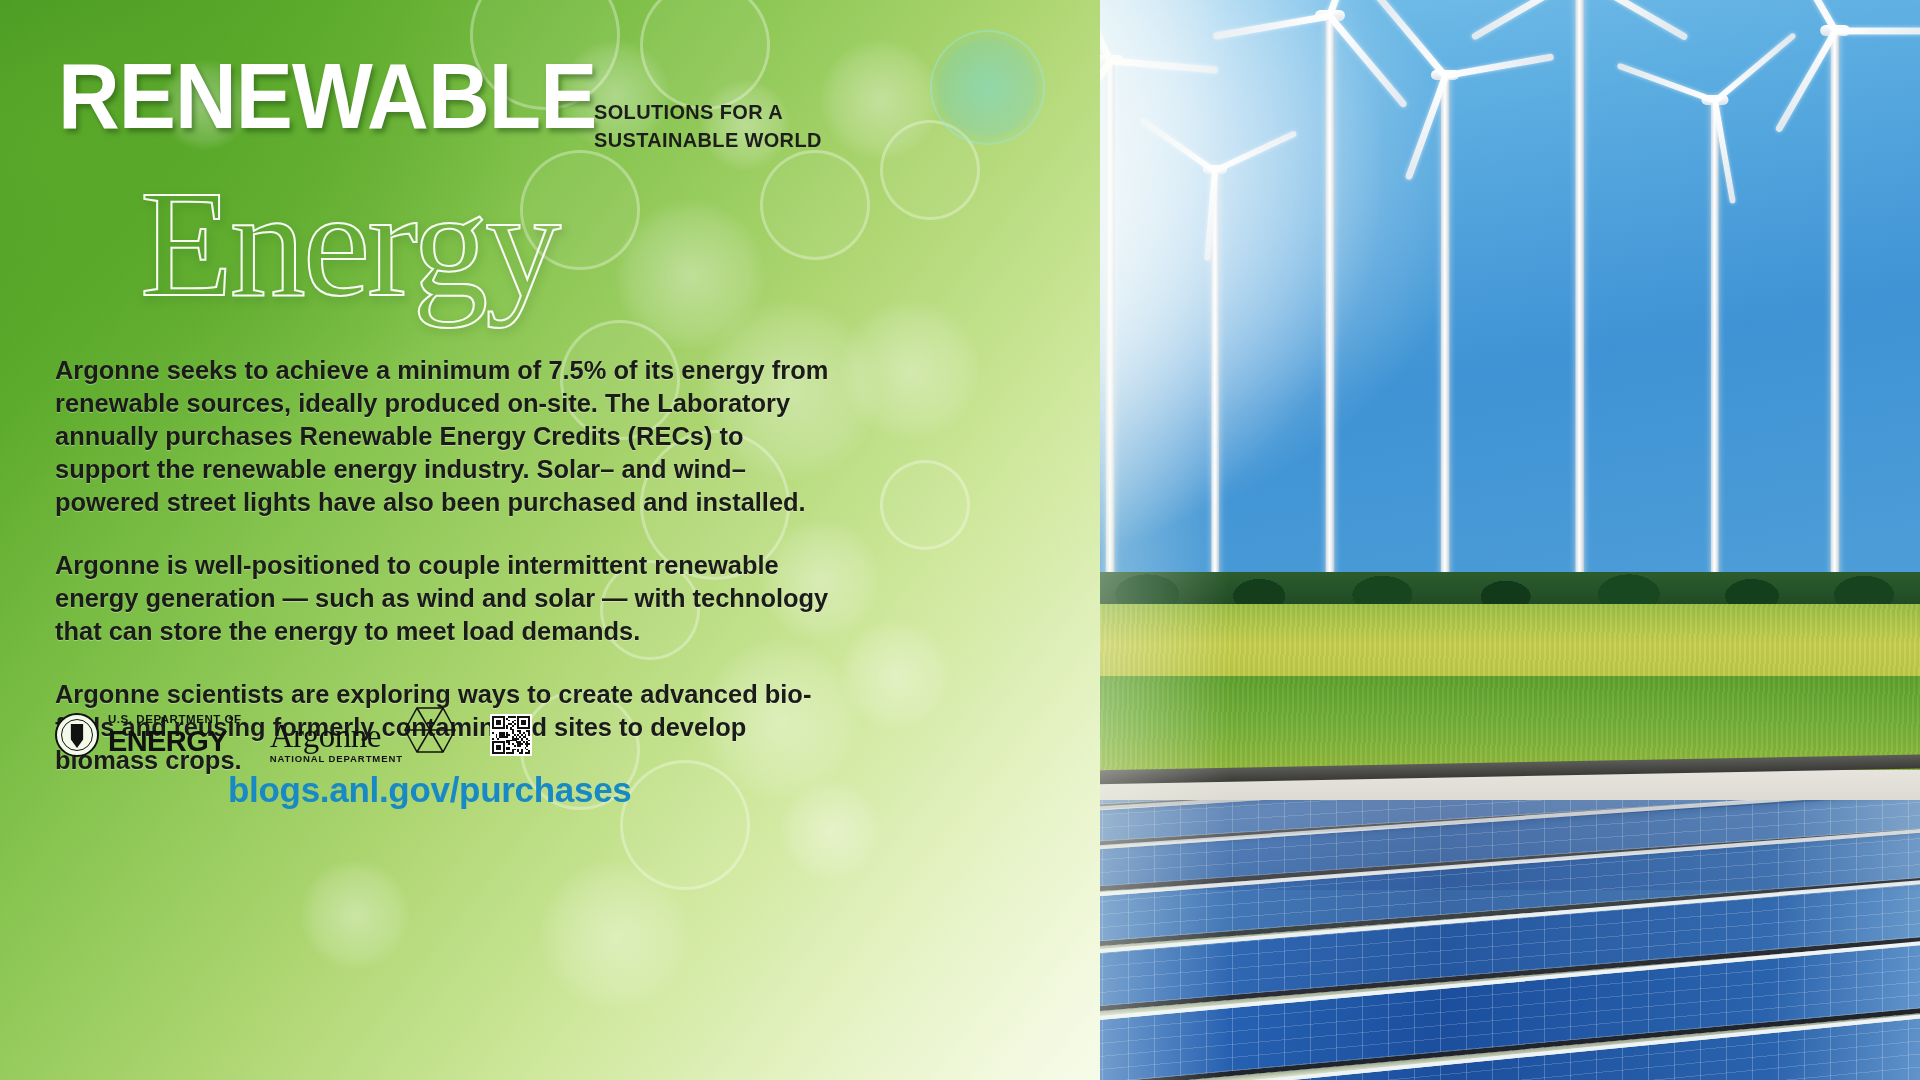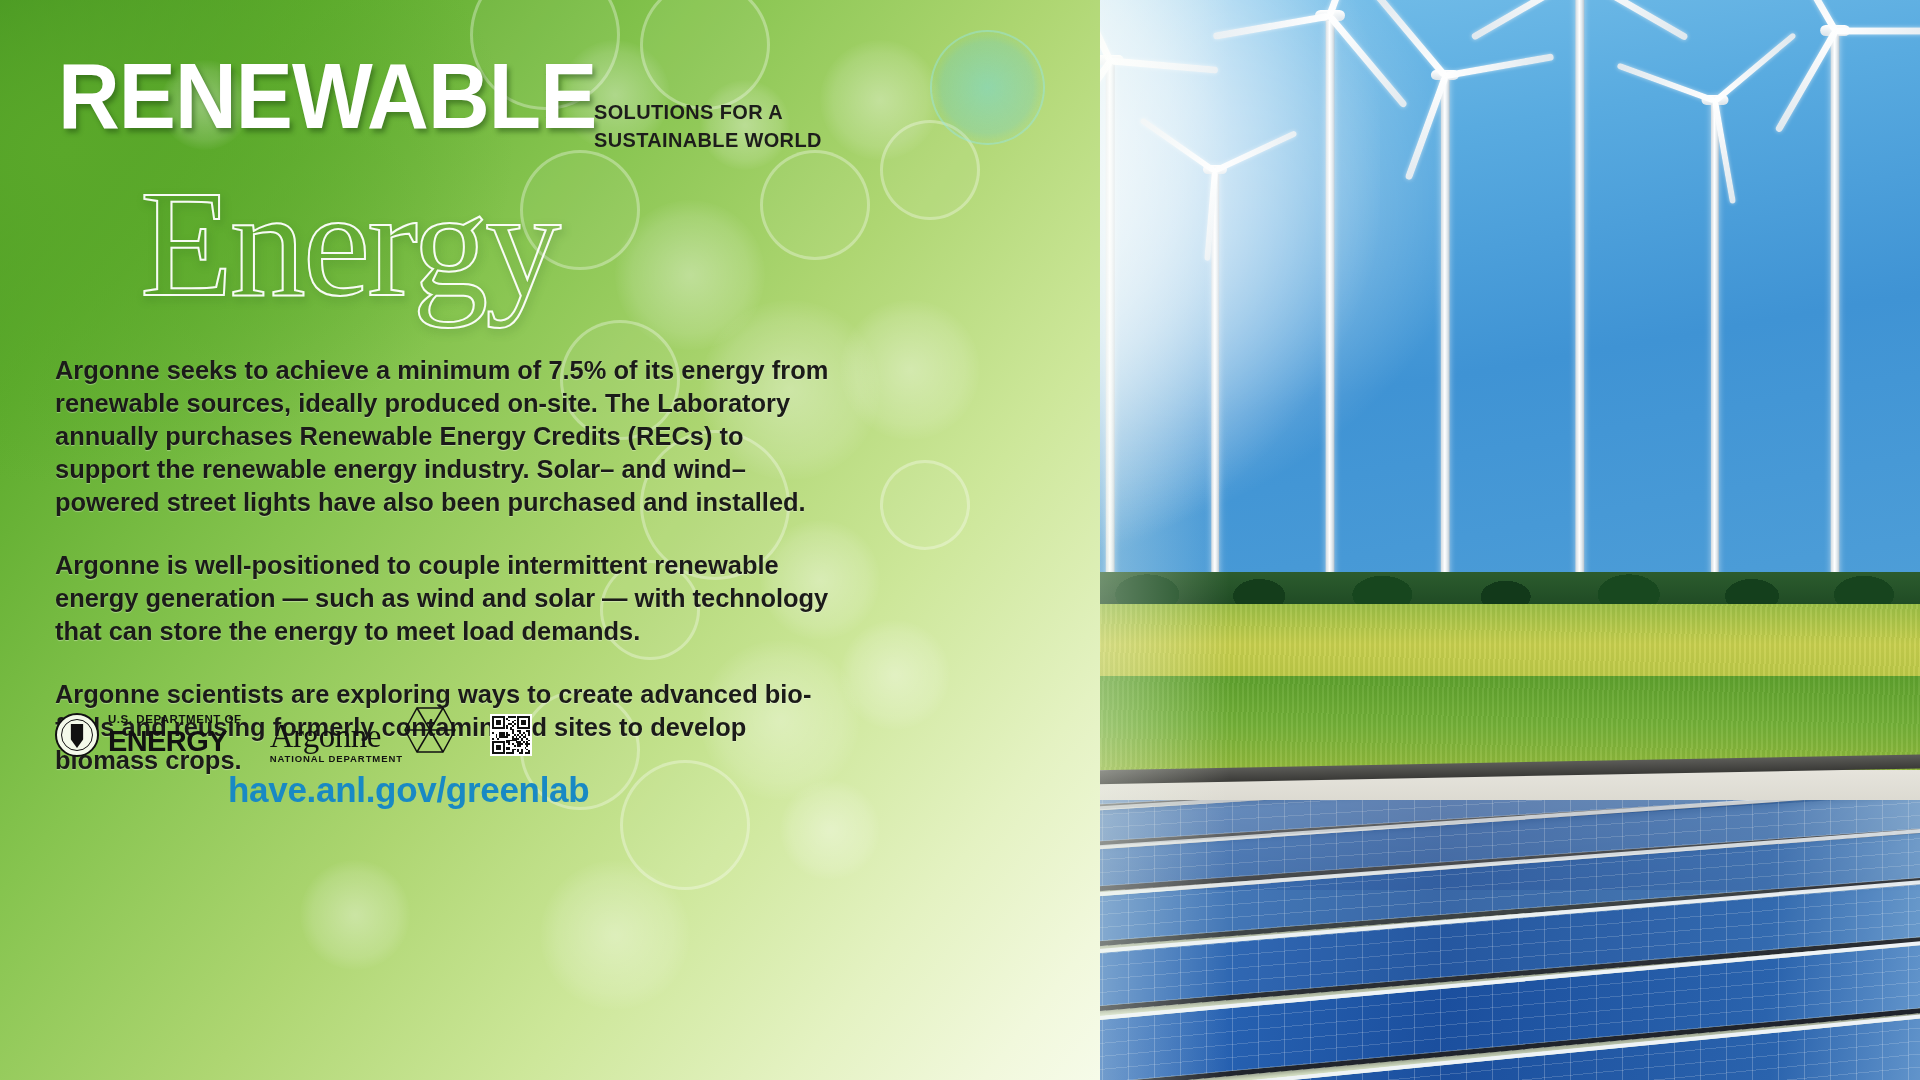--- a/index.html
+++ b/index.html
@@ -596,14 +596,14 @@
             <rect x="15" y="20" width="1" height="1" fill="#111111"></rect>
             <rect x="16" y="20" width="1" height="1" fill="#111111"></rect>
             <rect x="18" y="20" width="1" height="1" fill="#111111"></rect>
             <rect x="19" y="20" width="1" height="1" fill="#111111"></rect>
             <rect x="20" y="20" width="1" height="1" fill="#111111"></rect>
           </svg>
       </div>
     </div>
   </div>
 
-  <div class="url">have.anl.gov/greenlab</div>
+  <div class="url">blogs.anl.gov/purchases</div>
 </div>
 
 </body></html>

